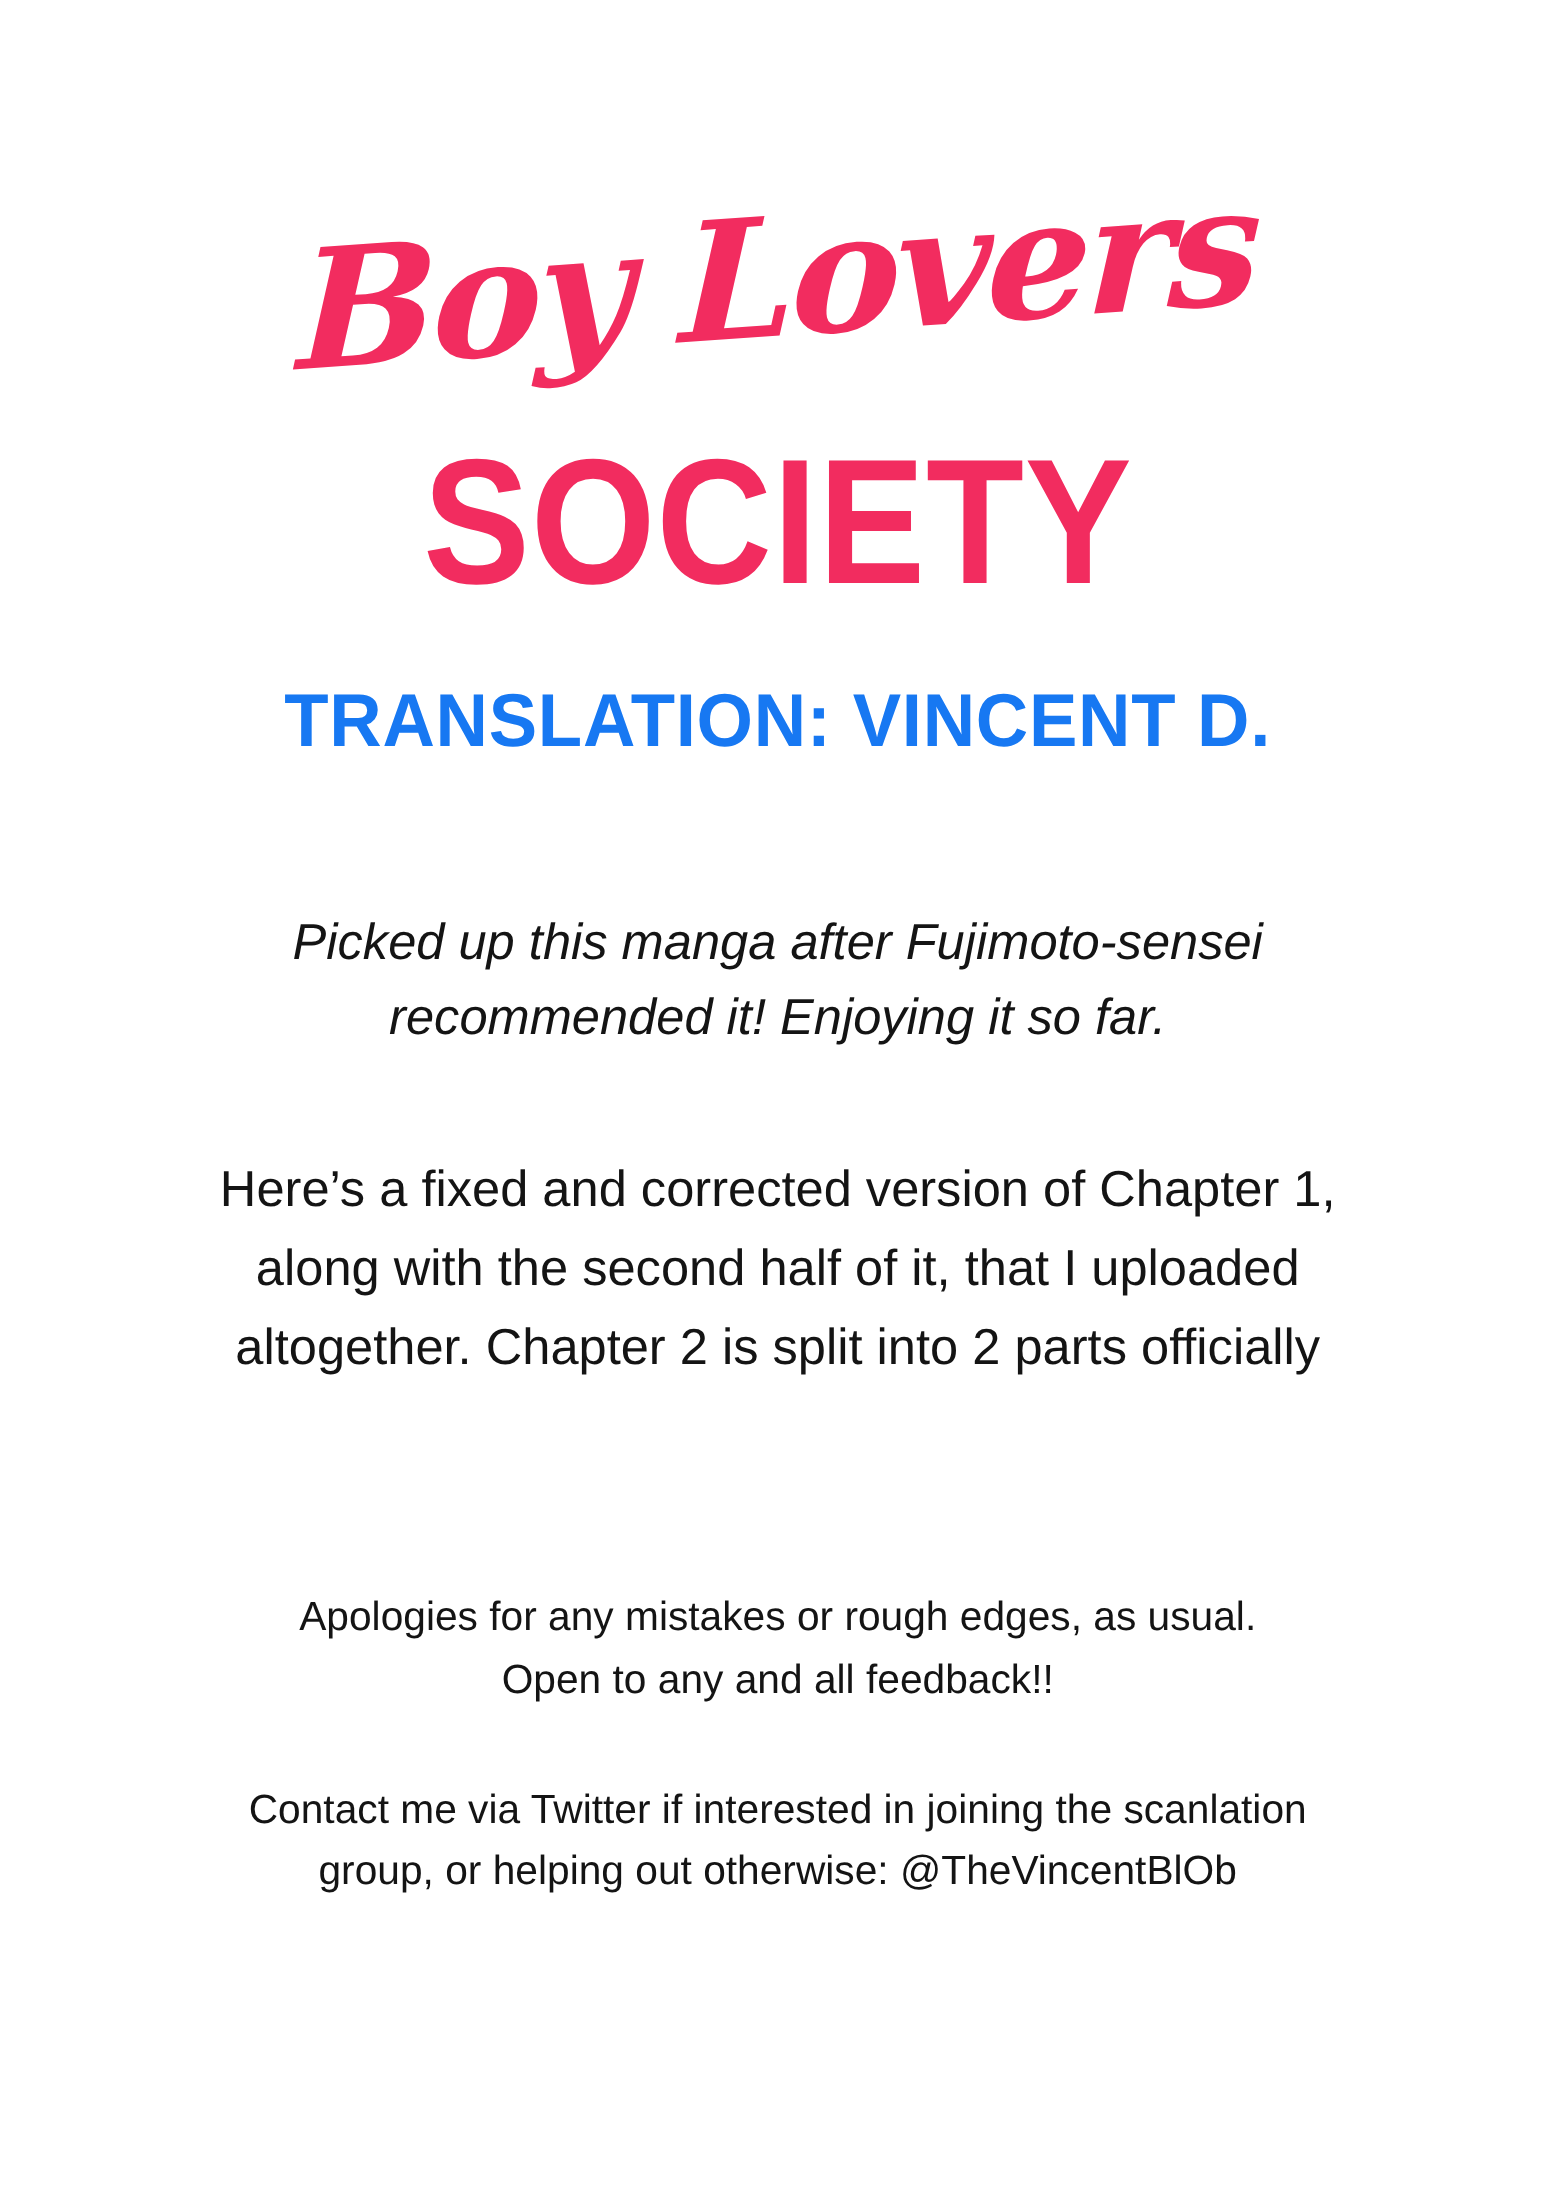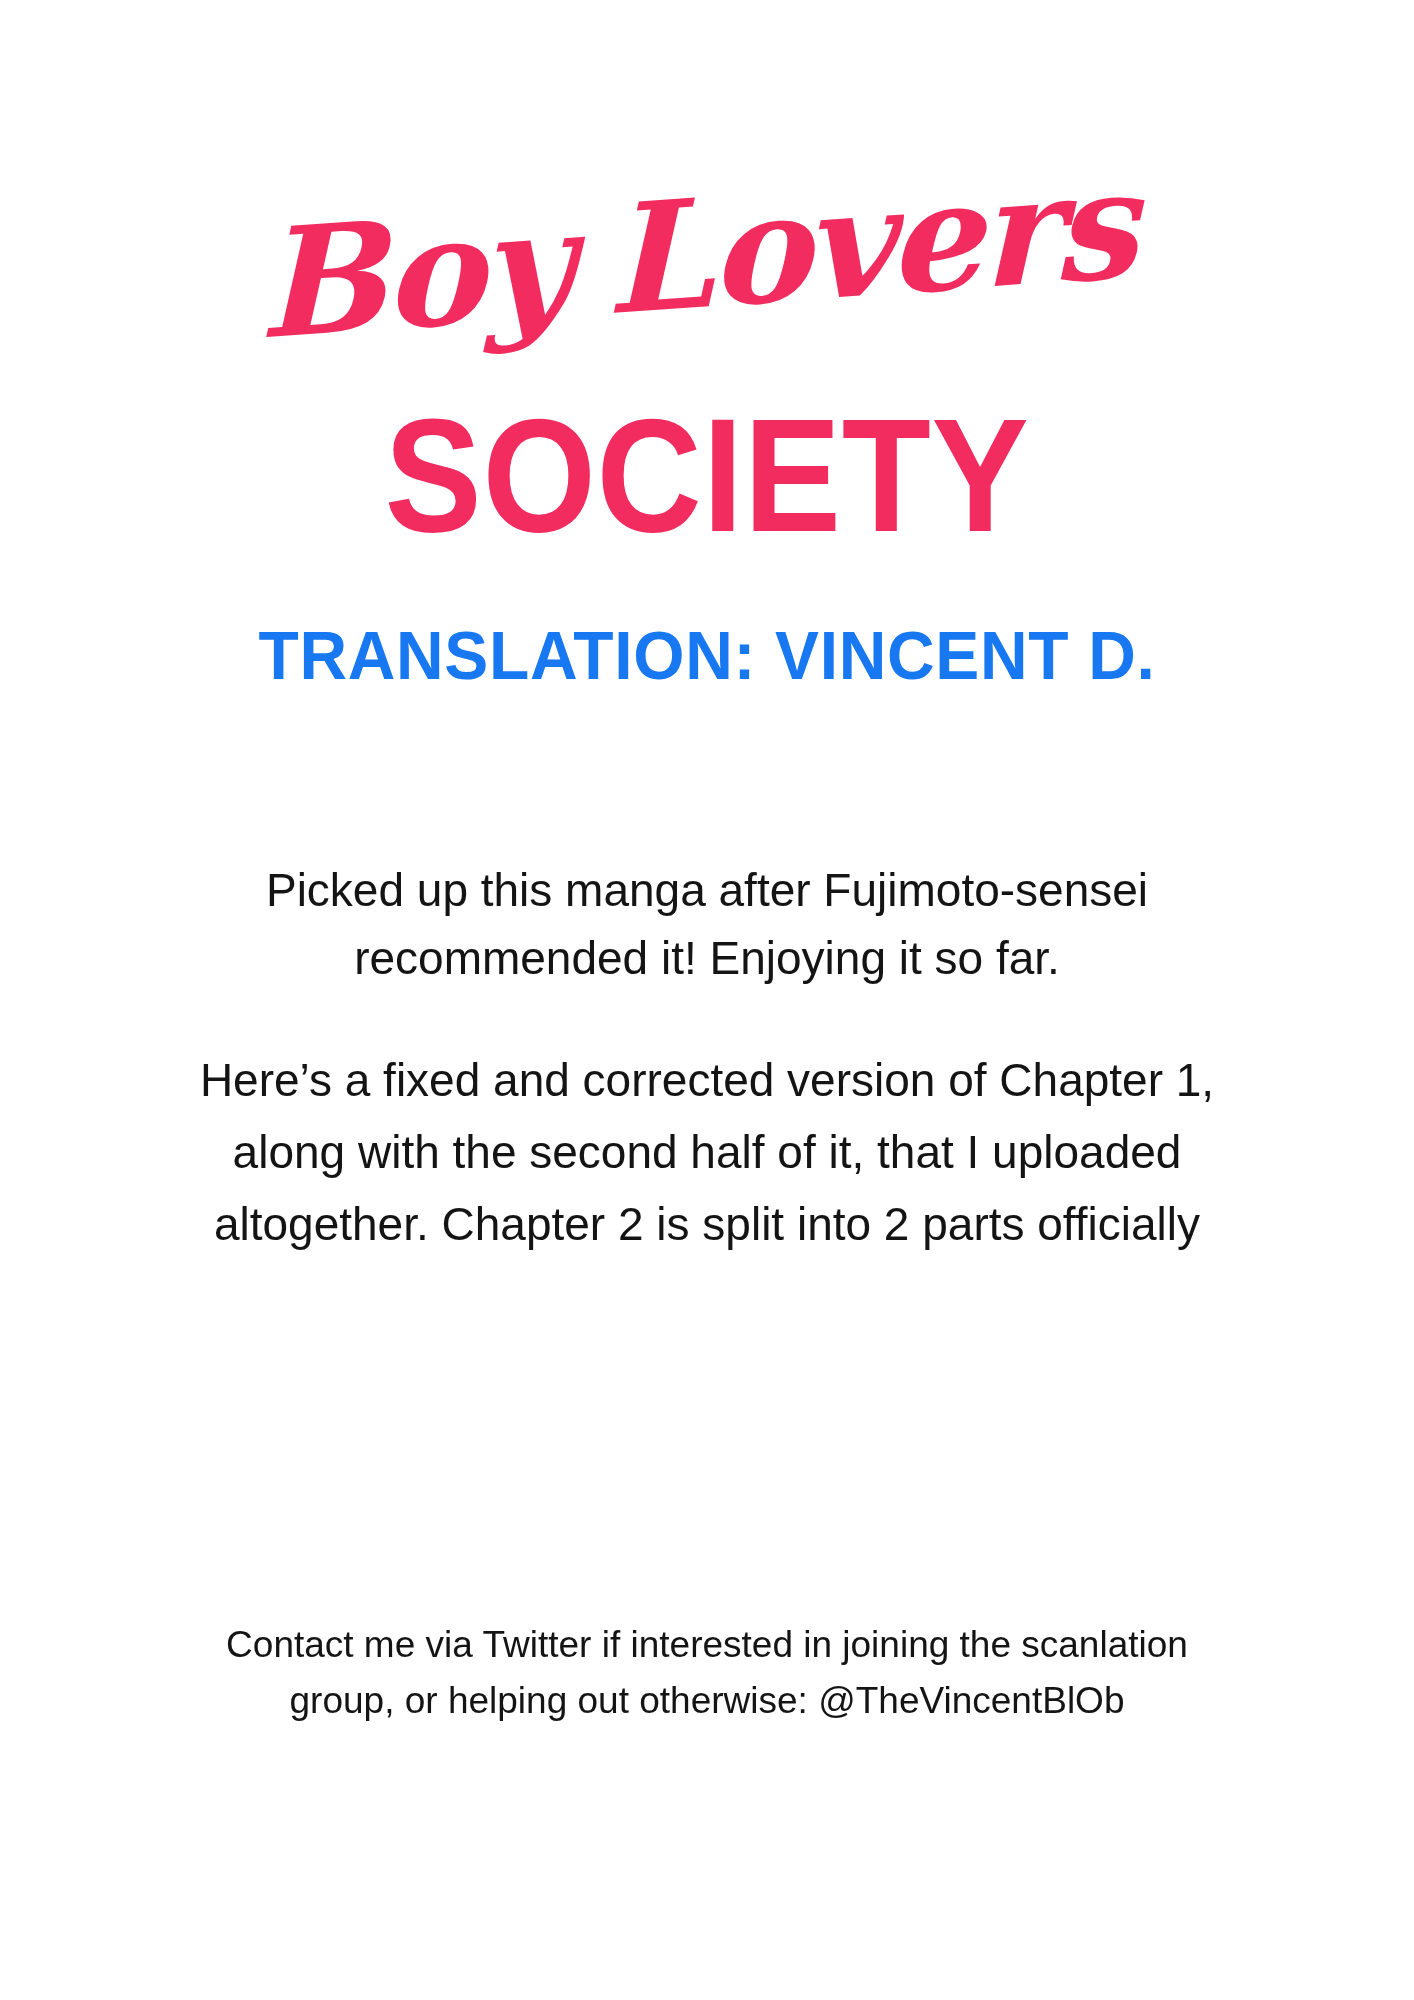--- a/index.html
+++ b/index.html
@@ -74,21 +74,21 @@
     font-family: "Liberation Sans", sans-serif;
   }
 
   .para-large {
     font-size: 46px;
   }
   .para-small {
     font-size: 37px;
   }
 
-  .paragraph-1 { top: 856px;  line-height: 68px; }
+  .paragraph-1 { top: 822px;  line-height: 68px; font-style: italic; }
   .paragraph-2 { top: 1044px; line-height: 72px; }
   .paragraph-3 { top: 1441px; line-height: 57px; }
   .paragraph-4 { top: 1617px; line-height: 56px; }
 
   .italic { }
   .bold   { font-weight: normal; }
 </style>
 </head>
 <body>
 
@@ -104,19 +104,23 @@
     <div>Picked up this manga after Fujimoto-sensei</div>
     <div>recommended it! Enjoying it so far.</div>
   </div>
 
   <div class="centered-block body-text para-large paragraph-2">
     <div>Here’s a fixed and corrected version of Chapter 1,</div>
     <div>along with the second half of it, that I uploaded</div>
     <div><span>altogether. Chapter 2 is split into 2 parts </span><span class="italic">officially</span></div>
   </div>
 
+  <div class="centered-block body-text para-small paragraph-3">
+    <div>Apologies for any mistakes or rough edges, as usual.</div>
+    <div>Open to any and all feedback!!</div>
+  </div>
 
   <div class="centered-block body-text para-small paragraph-4">
     <div>Contact me via Twitter if interested in joining the scanlation</div>
     <div><span>group, or helping out otherwise: </span><span class="bold">@TheVincentBlOb</span></div>
   </div>
 
 </div>
 
 </body></html>

